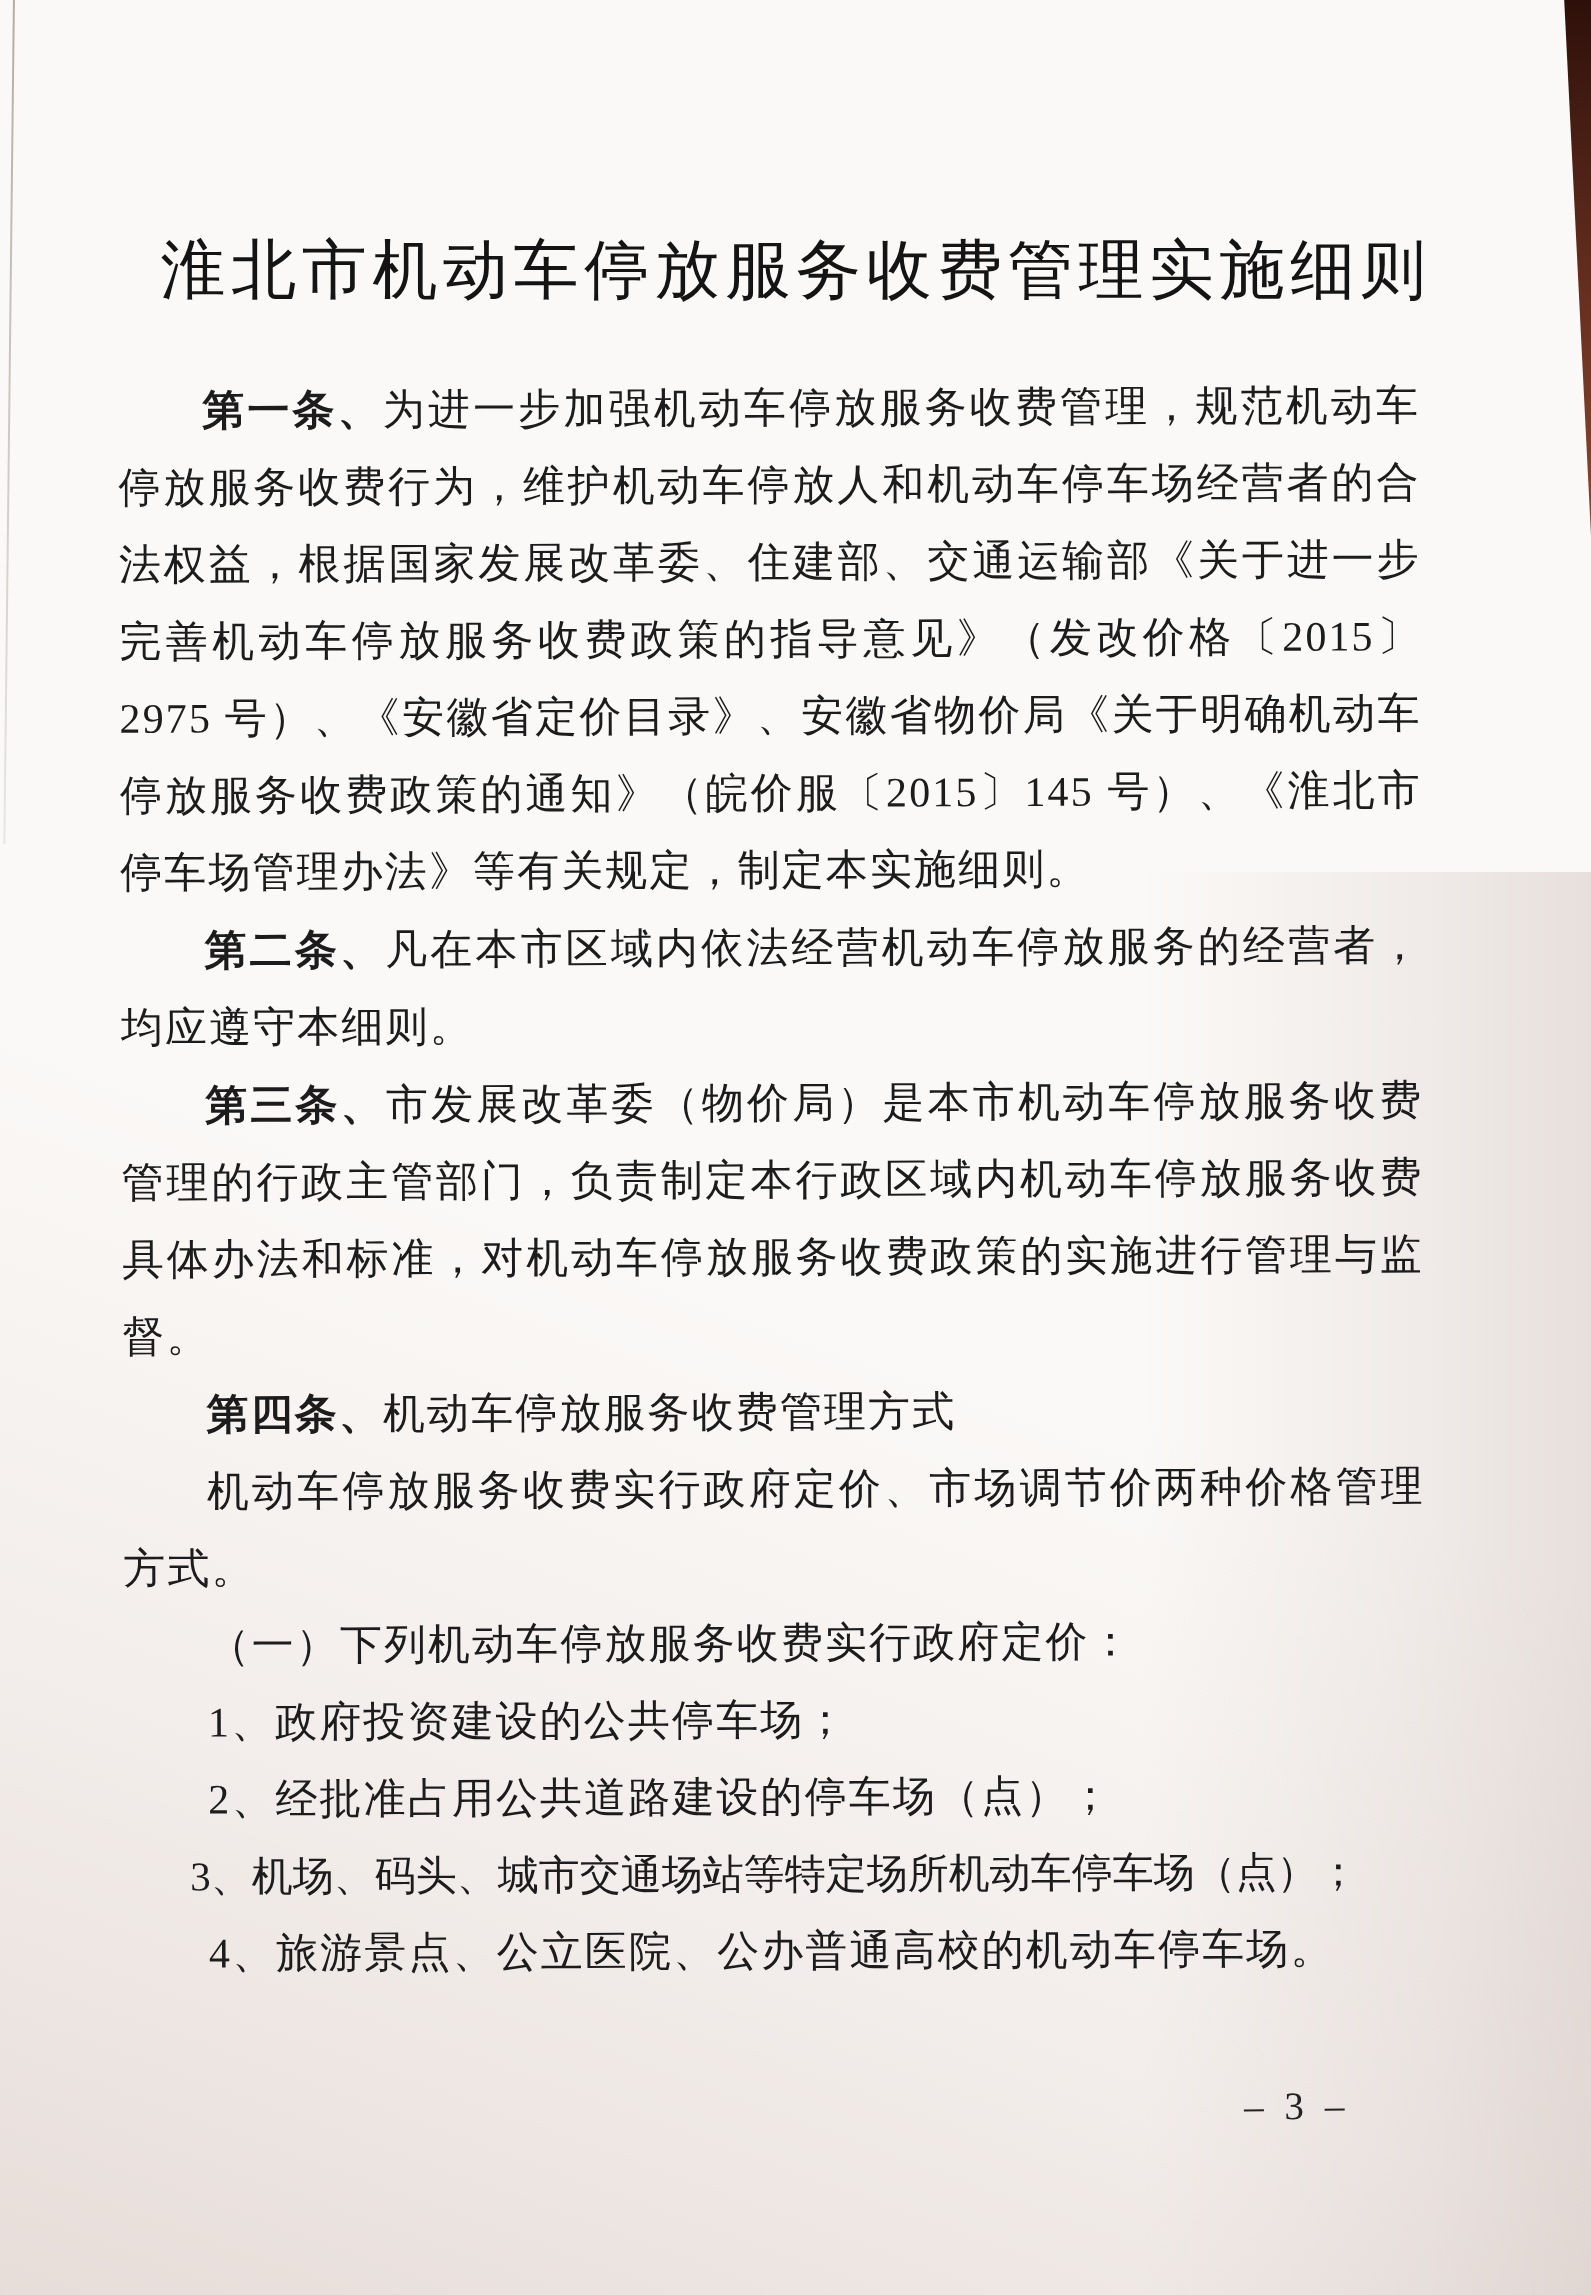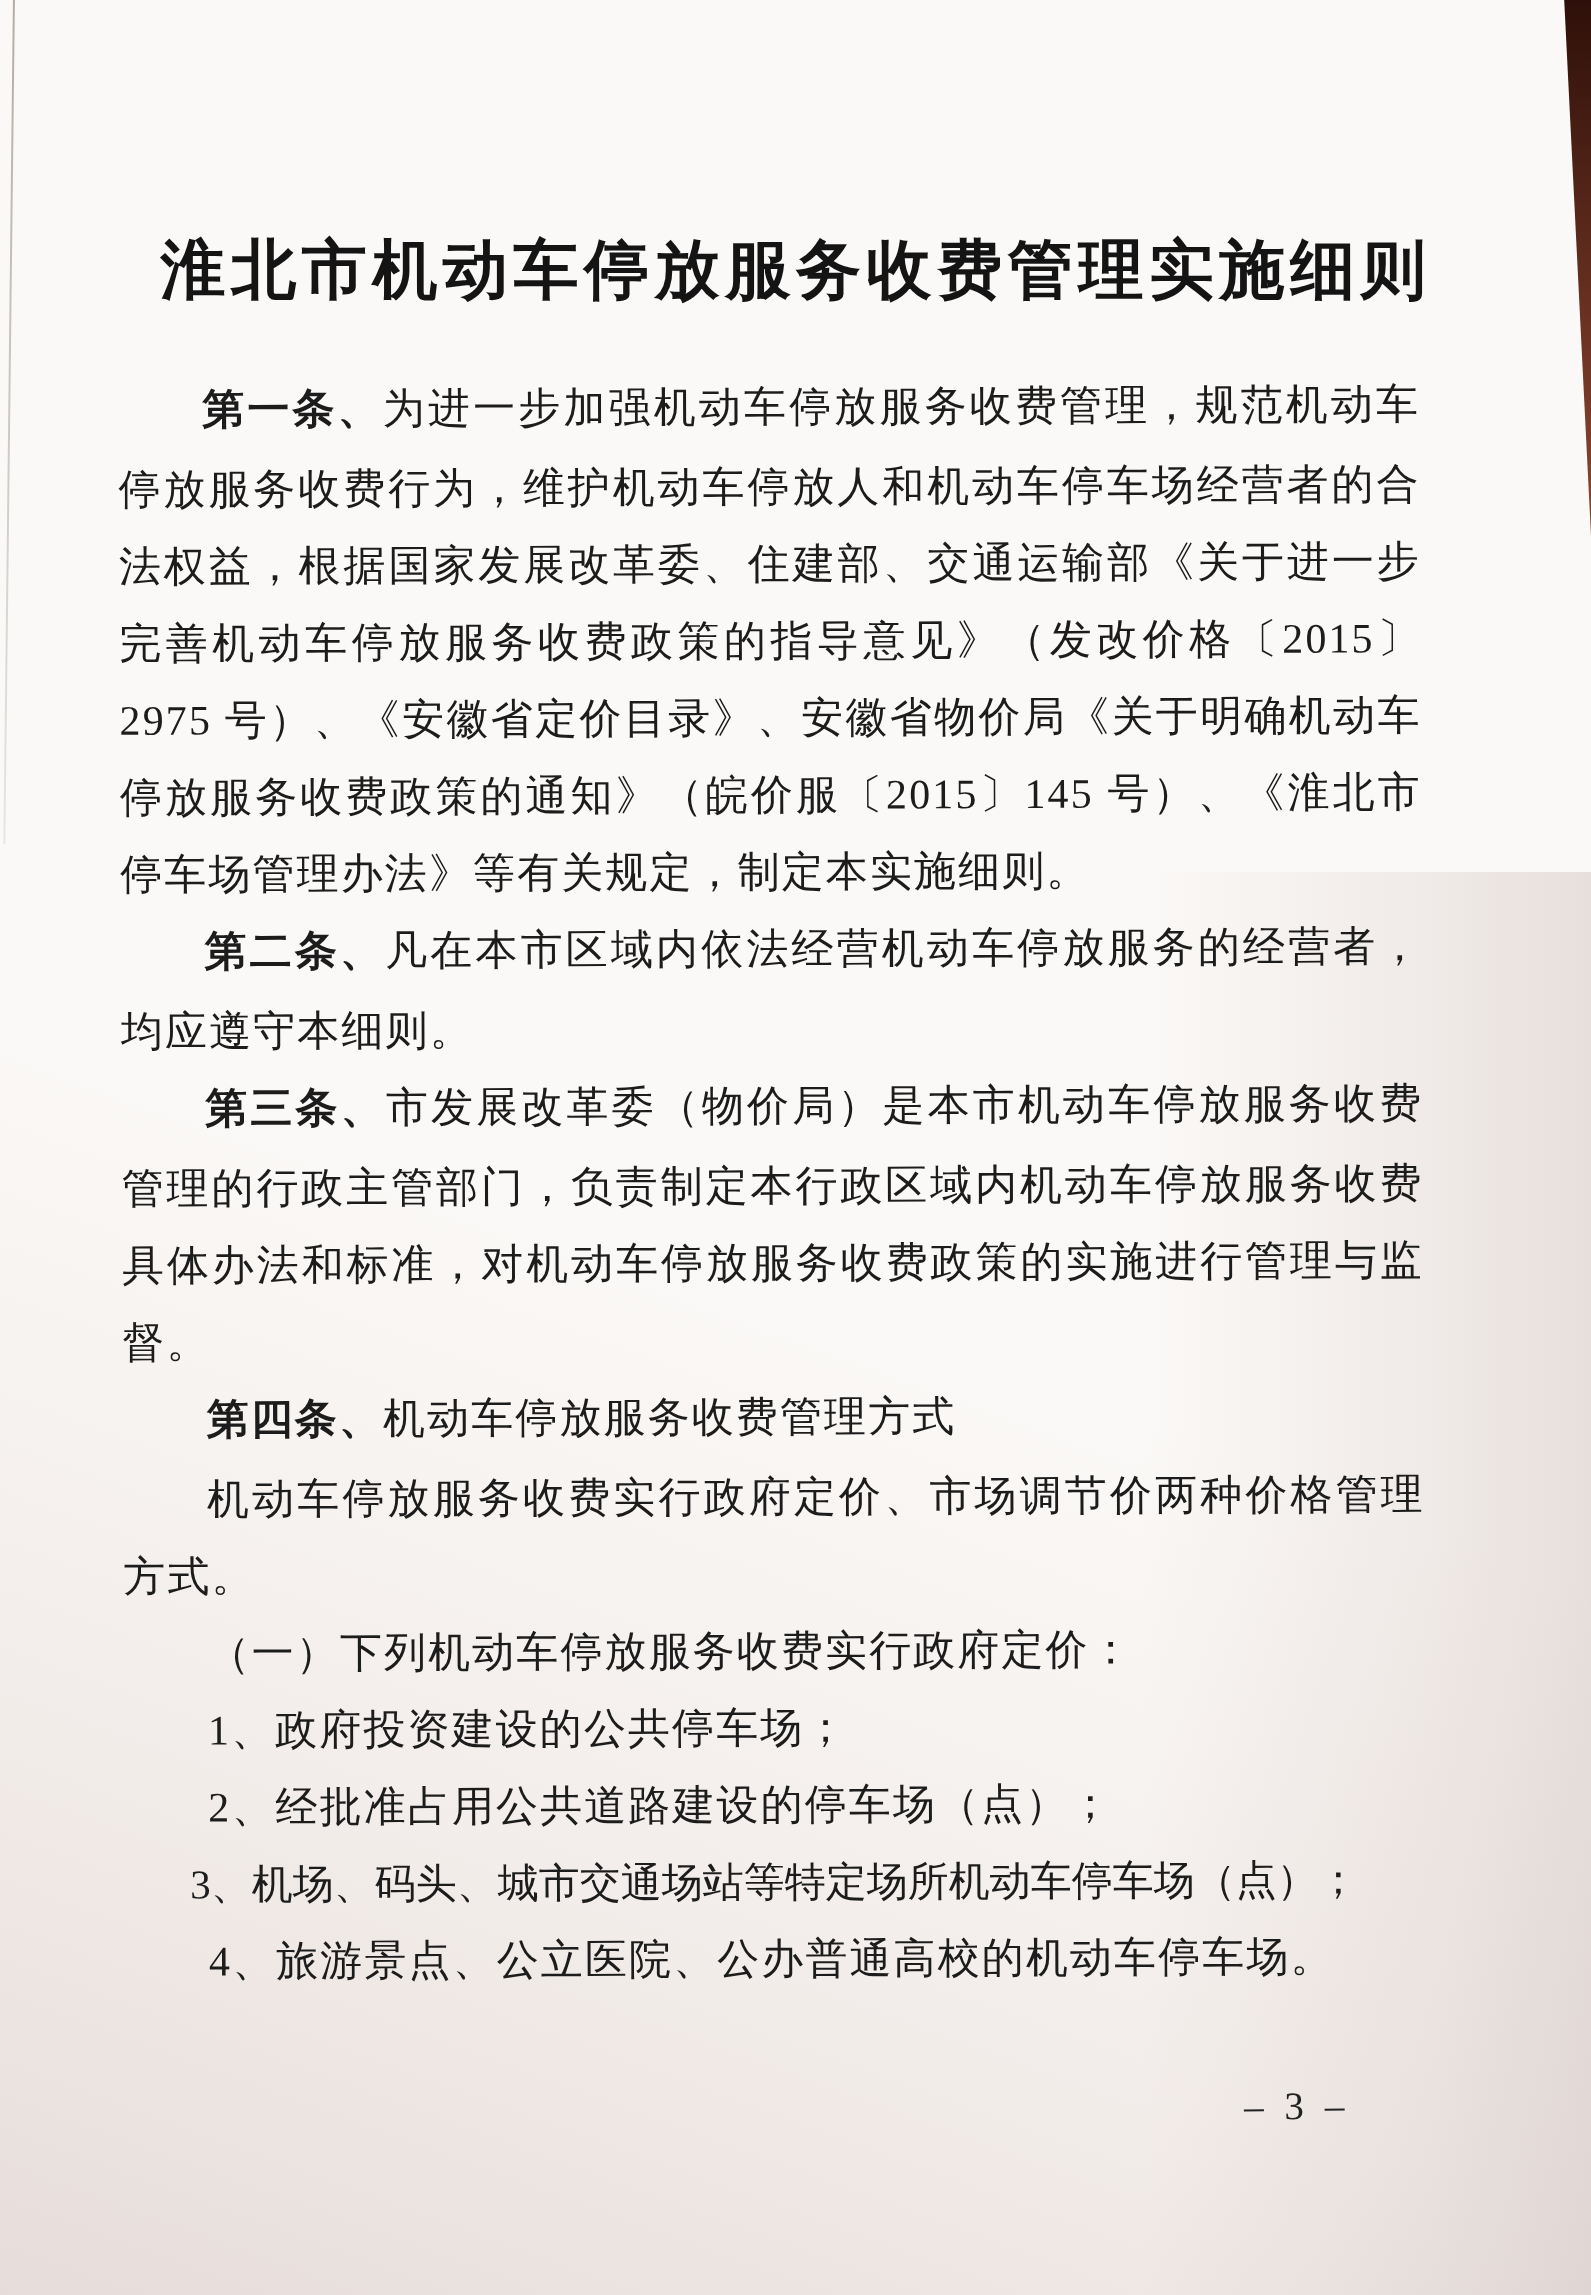--- a/index.html
+++ b/index.html
@@ -34,34 +34,34 @@
   }
   
   .edge-line{
     position:absolute;left:12.7px;top:-7px;width:2.1px;height:851px;
     background:linear-gradient(to bottom,rgba(120,108,98,0.55),rgba(150,138,128,0.18));
     transform:rotate(0.65deg);transform-origin:top center;
   }
   .title{
     position:absolute;left:0;right:0;top:226px;margin:0;
     text-align:center;
-    font-size:65px;font-weight:700;letter-spacing:5.6px;
+    font-size:65px;font-weight:400;letter-spacing:5.6px;
     color:#141414;
   }
   .content{
     position:absolute;left:118px;top:369px;width:1302px;
     transform:rotate(-0.25deg);transform-origin:center top;
   }
   .para{
     margin:0;
     font-size:42px;line-height:77px;letter-spacing:2.1px;
     text-align:justify;text-indent:2em;
   }
   .para .label{
-    font-family:Liberation Mono, monospace;
+    font-family:Liberation Sans, sans-serif;
     font-weight:bold;
   }
   .squeeze{letter-spacing:0;font-size:41px;text-indent:1.6em;}
   .page-number{
     position:absolute;top:2083px;right:242px;
     font-size:39px;letter-spacing:5.6px;color:#222;
     transform:rotate(-0.6deg);
   }
 </style>
 </head>

